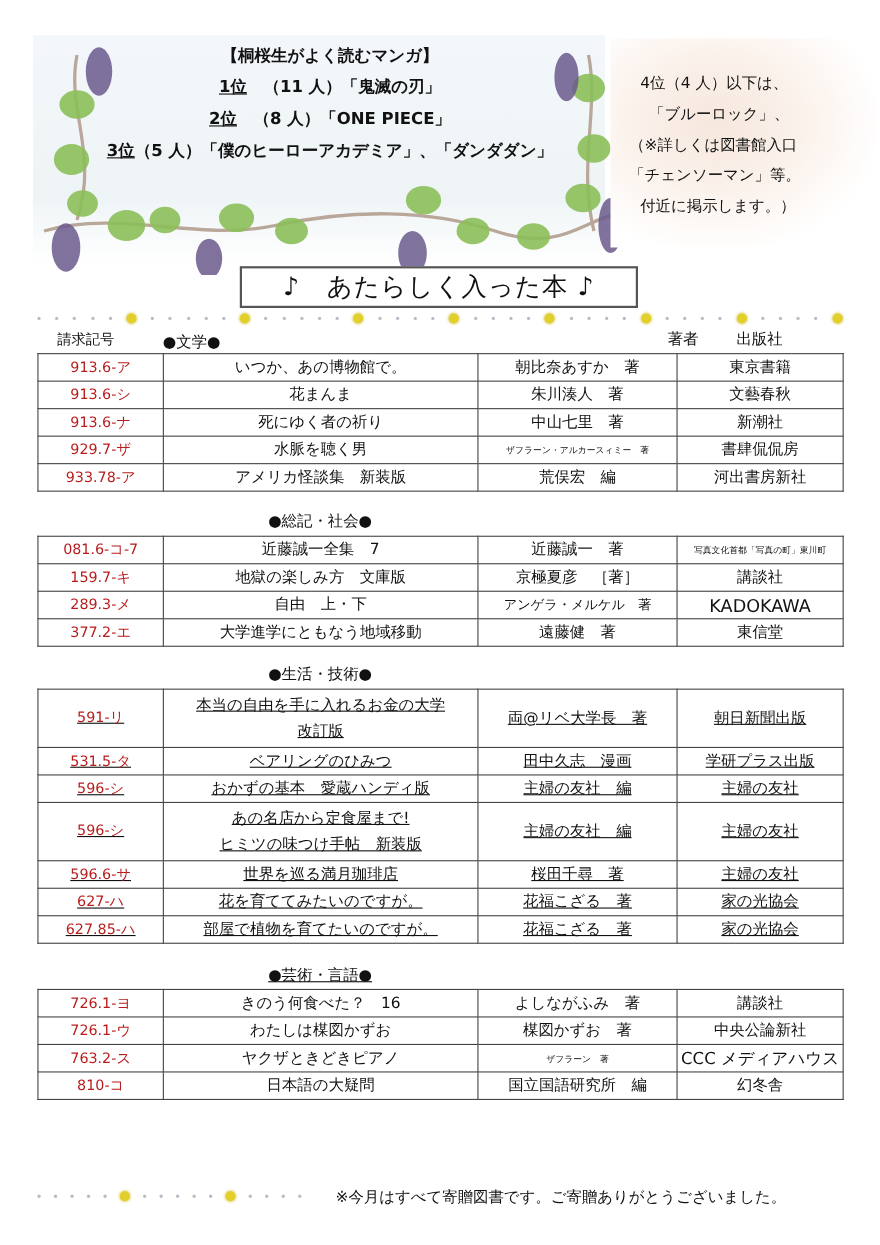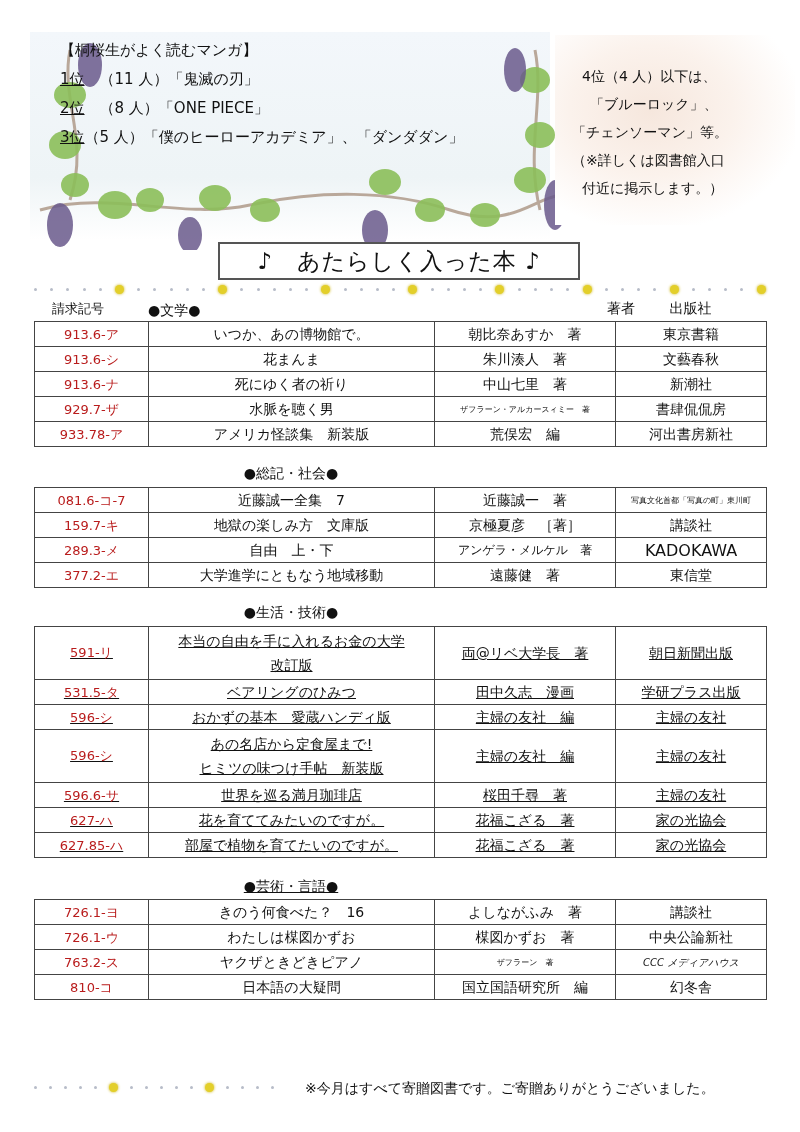--- a/index.html
+++ b/index.html
@@ -8,21 +8,21 @@
     background:#ffffff; color:#111;
     font-family:"DejaVu Sans", "Liberation Sans", sans-serif;
   }
   .banner {
     position:absolute; left:30px; top:32px; width:520px; height:208px;
     background:linear-gradient(180deg,#f3f7fb 0%,#eef4f6 70%,#ffffff 100%);
   }
   .vine { position:absolute; left:30px; top:20px; width:535px; height:230px; }
   .manga-box {
     position:absolute; left:60px; top:36px; width:480px;
-    font-size:15px; line-height:29px;
+    text-align:center; font-size:15px; line-height:29px;font-weight:bold;
   }
   .manga-box .u { text-decoration:underline; }
   .side-glow {
     position:absolute; left:555px; top:35px; width:240px; height:190px;
     background:radial-gradient(ellipse at 40% 40%, #f6e7dd 0%, #fbf2ec 40%, #ffffff 75%);
   }
   .side-note {
     position:absolute; left:572px; top:62px; width:220px;
     font-size:14px; line-height:28px;
   }
@@ -43,21 +43,21 @@
   table.books {
     position:absolute; left:34px; width:732px; border-collapse:collapse;
     table-layout:fixed; font-size:14px;
   }
   table.books td {
     border:1px solid #444; text-align:center; height:24px; padding:0;
     line-height:23px; overflow:hidden; white-space:nowrap;
   }
   table.books td.code { font-size:13px; color:#b91c1c; }
   table.books td.tiny { font-size:8px; }
-  table.books td.small { font-size:10px;font-style:italic; }
+  table.books td.small { font-size:15px; }
   table.books td.two { height:52px; line-height:24px; white-space:normal; }
   .cat {
     position:absolute; left:148px; width:286px; text-align:center; font-size:14px;
   }
   .footer-note {
     position:absolute; left:305px; top:1080px; font-size:14px;
   }
 </style>
 </head>
 <body>
@@ -96,22 +96,22 @@
   <div>【桐桜生がよく読むマンガ】</div>
   <div><span class="u">1位</span><span>　（11 人）「鬼滅の刃」</span></div>
   <div><span class="u">2位</span><span>　（8 人）「ONE PIECE」</span></div>
   <div><span class="u">3位</span><span>（5 人）「僕のヒーローアカデミア」、「ダンダダン」</span></div>
 </div>
 
 <div class="side-glow"></div>
 <div class="side-note">
   <div style="padding-left:10px"><span style="">4位</span><span>（4 人）以下は、</span></div>
   <div style="padding-left:18px">「ブルーロック」、</div>
+  <div style="padding-left:0px">（※詳しくは図書館入口</div>
   <div style="padding-left:0px">「チェンソーマン」等。</div>
-  <div style="padding-left:0px">（※詳しくは図書館入口</div>
   <div style="padding-left:10px">付近に掲示します。）</div>
 </div>
 
 <div class="title-box">♪　あたらしく入った本 ♪</div>
 
 <div class="dots" style="left:34px; top:282px; width:732px; justify-content:space-between;">
   <span class="d"></span>
     <span class="d"></span>
     <span class="d"></span>
     <span class="d"></span>

